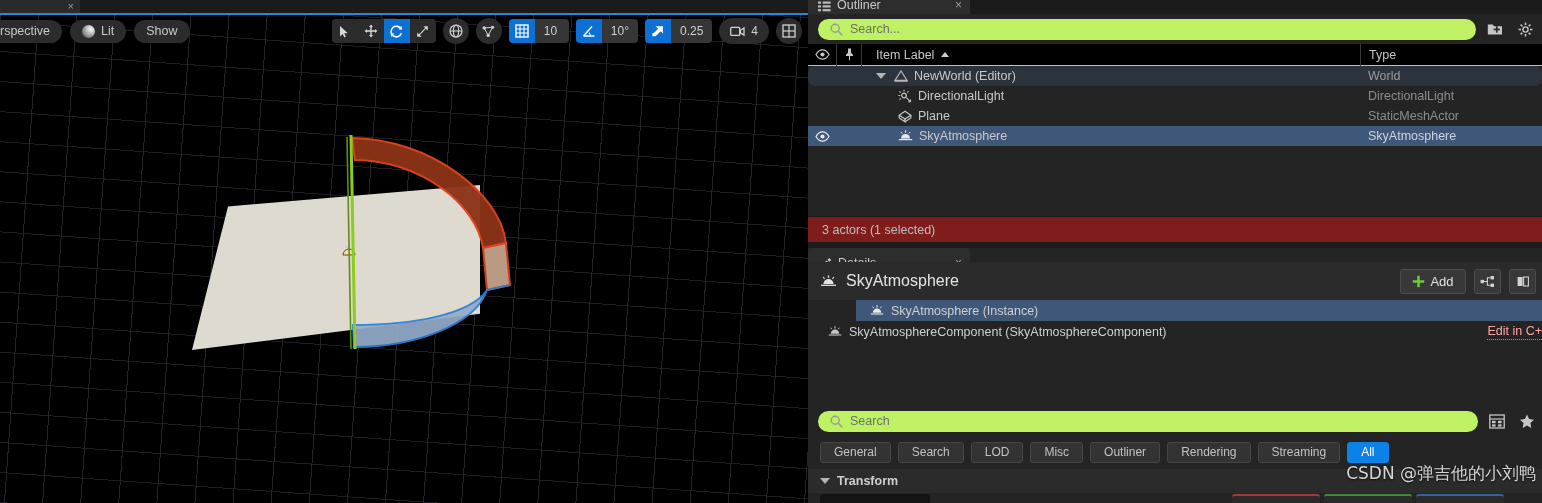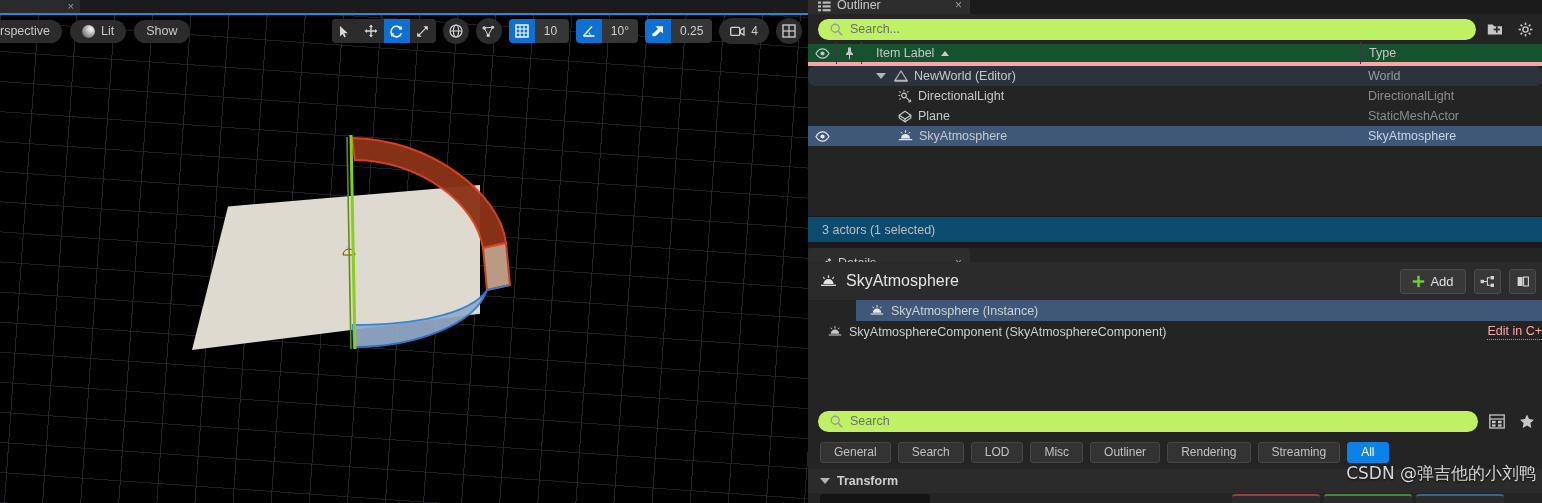--- a/index.html
+++ b/index.html
@@ -115,22 +115,22 @@
     height: 30px; display: flex; align-items: center; gap: 8px; padding: 0 6px 0 10px;
     background: #242424;
   }
   .search-field {
     flex: 1; height: 21px; background: #bef264; border-radius: 11px;
     display: flex; align-items: center; gap: 7px; padding: 0 12px;
     font-size: 12.5px; color: #6d6d6d; cursor: text;
   }
   .icon-btn { width: 22px; height: 22px; display: flex; align-items: center; justify-content: center; cursor: pointer; }
   .ol-colhead {
-    height: 22px; background: #14532d; display: flex; align-items: center;
-    font-size: 12.5px; color: #c6c6c6; border-bottom: 4px solid #fca5a5;
+    height: 22px; background: #000000; display: flex; align-items: center;
+    font-size: 12.5px; color: #c6c6c6; border-bottom: 1px solid #fca5a5;
   }
   .colcell { display: flex; align-items: center; height: 22px; }
   .colcell.eye   { width: 28px; justify-content: center; }
   .colcell.pin   { width: 26px; justify-content: center; border-left: 1px solid #3a3a3a; border-right: 1px solid #3a3a3a;}
   .colcell.label { flex: 1; padding-left: 14px; gap: 7px; }
   .colcell.type  { width: 182px; padding-left: 8px; border-left: 1px solid #3a3a3a;}
   .ol-row {
     height: 20px; display: flex; align-items: center;
     font-size: 12.5px; color: #c9c9c9; cursor: pointer;
   }
@@ -138,21 +138,21 @@
   .ol-row.sel { background: #3f587a; }
   .ol-eye { width: 28px; display: flex; align-items: center; justify-content: center; }
   .ol-pin { width: 26px; }
   .ol-label { flex: 1; display: flex; align-items: center; gap: 6px; }
   .ol-type { width: 182px; padding-left: 8px; color: #8d8d8d; font-size: 12.5px; }
   .ol-row.sel .ol-type { color: #c9d4e2; }
   .ol-row.r-head .ol-type { color: #9a9a9a; }
   .ol-body { background: #242424; height: 152px; }
   .ol-status {
     position: absolute; left: 0; bottom: 0; width: 734px; height: 26px;
-    background: #0c4a6e; display: flex; align-items: center; padding-left: 14px;
+    background: #7f1d1d; display: flex; align-items: center; padding-left: 14px;
     font-size: 12.5px; color: #bdbdbd; border-top: 1px solid #1b1b1b;
   }
 
   
   #details {
     position: absolute; left: 0; top: 248px; width: 734px; height: 255px;
     background: #242424;
   }
   .det-tabstrip { position: absolute; left: 0; top: 0; width: 734px; height: 14px; }
   .det-header {

